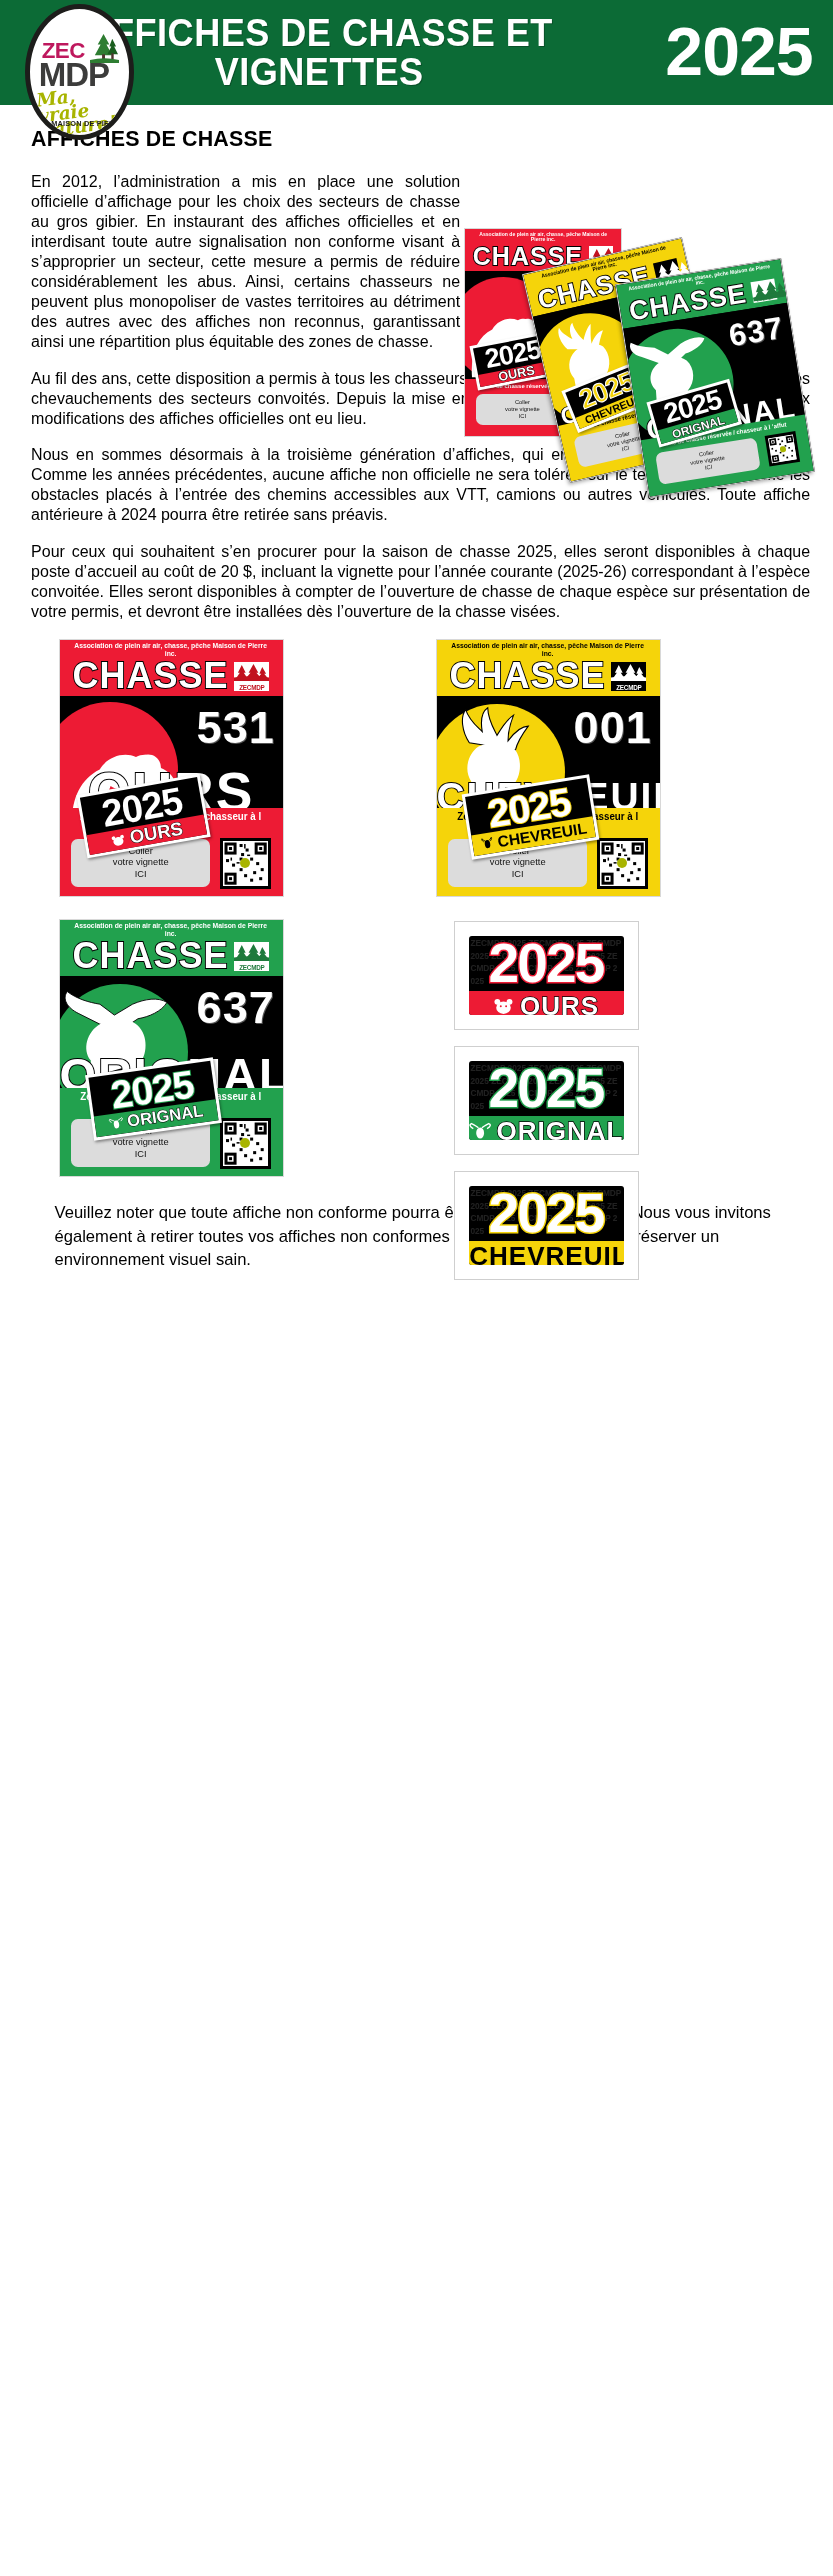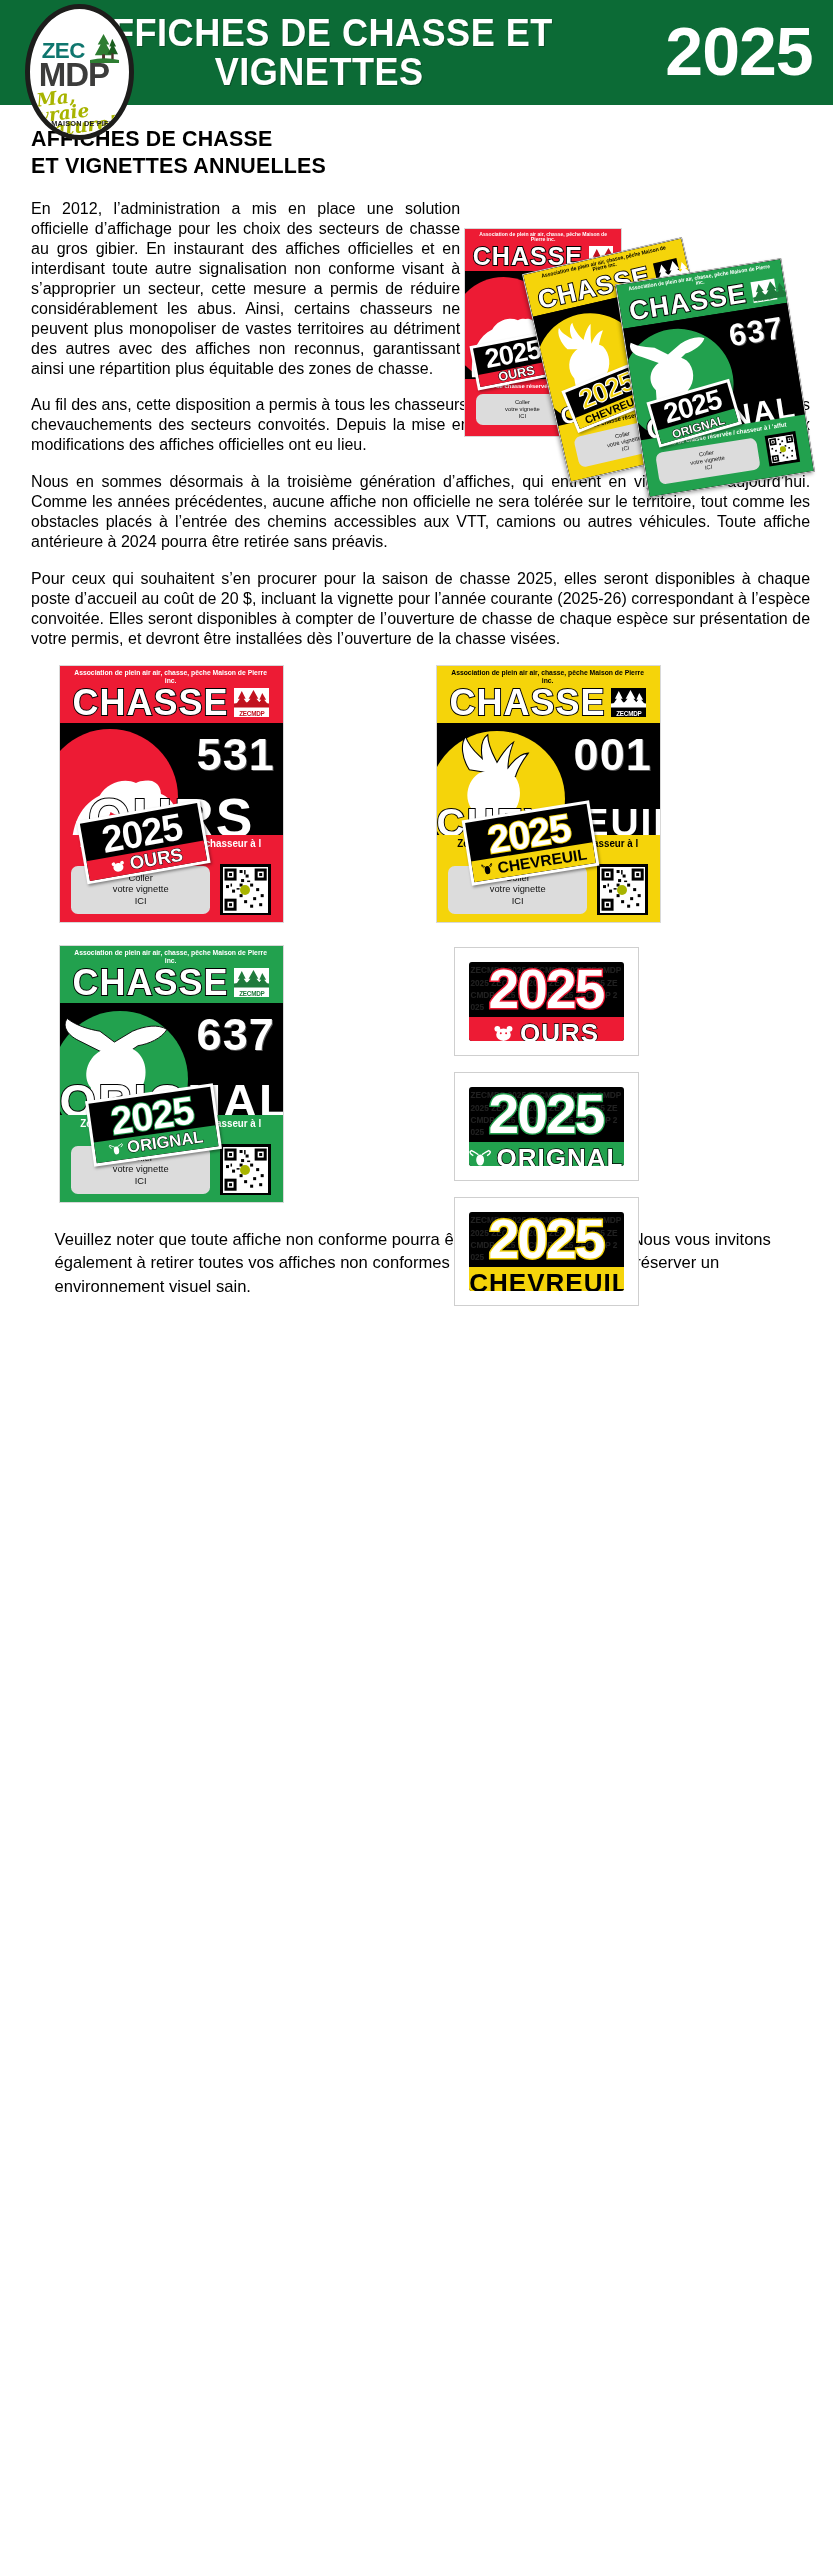--- a/index.html
+++ b/index.html
@@ -62,21 +62,21 @@
   .logo-oval {
     position:absolute; inset:0;
     border-radius: 50%;
     background: #fff;
     border: 5.8px solid #1d1d1b;
     overflow: hidden;
   }
   .logo-zec {
     position:absolute; left:11.7px; top:29px;
     font-weight:bold; font-size:22.4px; letter-spacing:-0.5px;
-    color:#0f766e;
+    color:#be185d;
     text-align:right;
   }
   .logo-mdp {
     position:absolute; left:8.8px; top:47px;
     font-weight:bold; font-size:33px; letter-spacing:-1px;
     color:#3c3c3b;
   }
   .logo-tree {
     position:absolute; right:9.7px; top:23.4px; width:29px; height:31px;
   }
@@ -579,21 +579,20 @@
         </div>
       </div>
     </div>
   </div>
 </div>
 
 <div class="content">
 
   <h2 class="section-title">
     <span>AFFICHES DE CHASSE</span>
-    <span>ET VIGNETTES ANNUELLES</span>
   </h2>
 
   <p class="body first">En 2012, l’administration a mis en place une solution officielle d’affichage pour les choix des secteurs de chasse au gros gibier. En instaurant des affiches officielles et en interdisant toute autre signalisation non conforme visant à s’approprier un secteur, cette mesure a permis de réduire considérablement les abus. Ainsi, certains chasseurs ne peuvent plus monopoliser de vastes territoires au détriment des autres avec des affiches non reconnus, garantissant ainsi une répartition plus équitable des zones de chasse.</p>
   <p class="body wide">Au fil des ans, cette disposition a permis à tous les chasseurs de mieux cibler leur emplacement et d’éviter les chevauchements des secteurs convoités. Depuis la mise en place de ce système d’affichage, seules deux modifications des affiches officielles ont eu lieu.</p>
   <p class="body wide">Nous en sommes désormais à la troisième génération d’affiches, qui entrent en vigueur dès aujourd’hui. Comme les années précédentes, aucune affiche non officielle ne sera tolérée sur le territoire, tout comme les obstacles placés à l’entrée des chemins accessibles aux VTT, camions ou autres véhicules. Toute affiche antérieure à 2024 pourra être retirée sans préavis.</p>
   <p class="body wide">Pour ceux qui souhaitent s’en procurer pour la saison de chasse 2025, elles seront disponibles à chaque poste d’accueil au coût de 20 $, incluant la vignette pour l’année courante (2025-26) correspondant à l’espèce convoitée. Elles seront disponibles à compter de l’ouverture de chasse de chaque espèce sur présentation de votre permis, et devront être installées dès l’ouverture de la chasse visées.</p>
 
 
   <div class="gallery">
 

